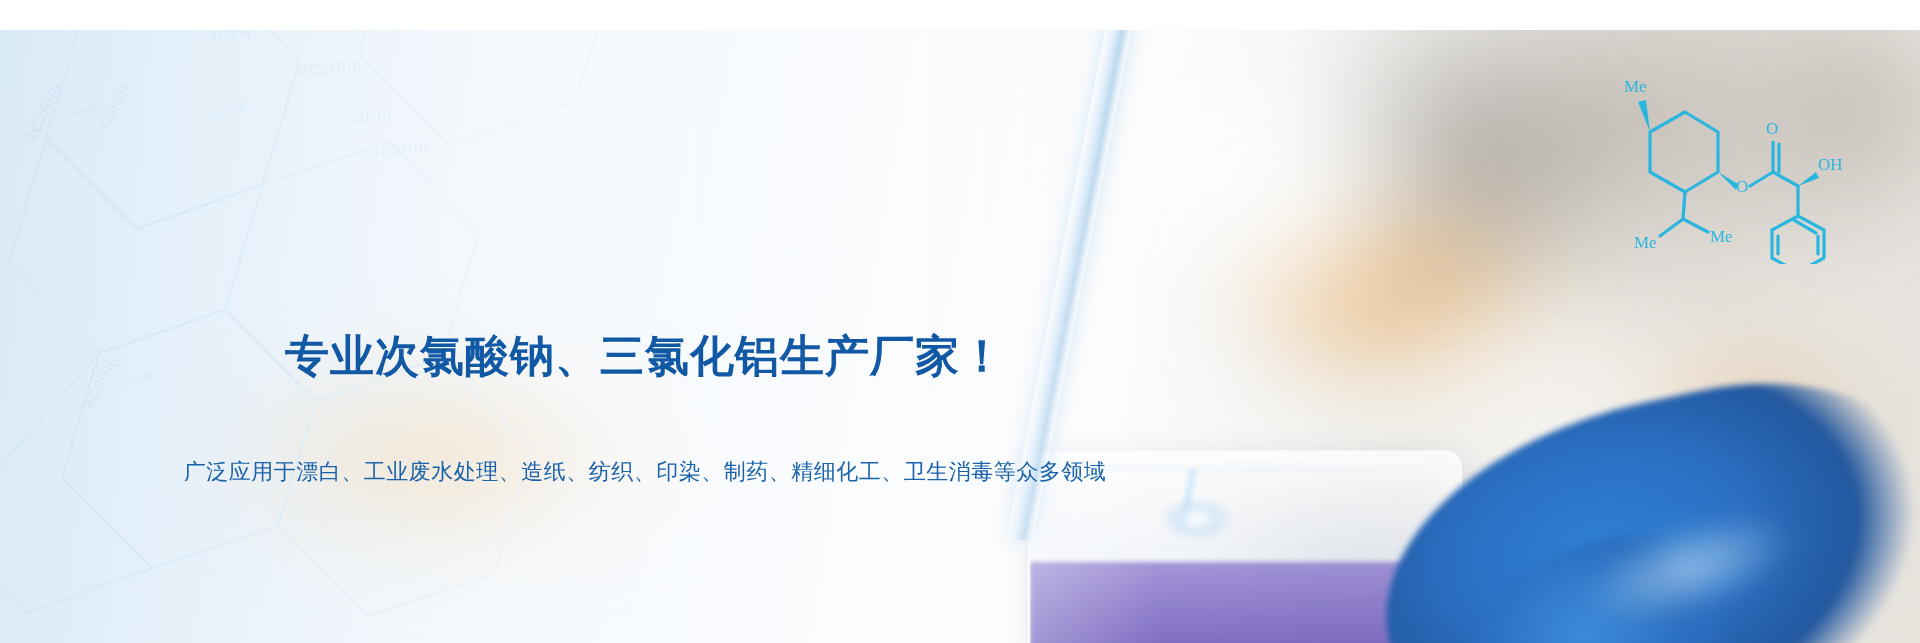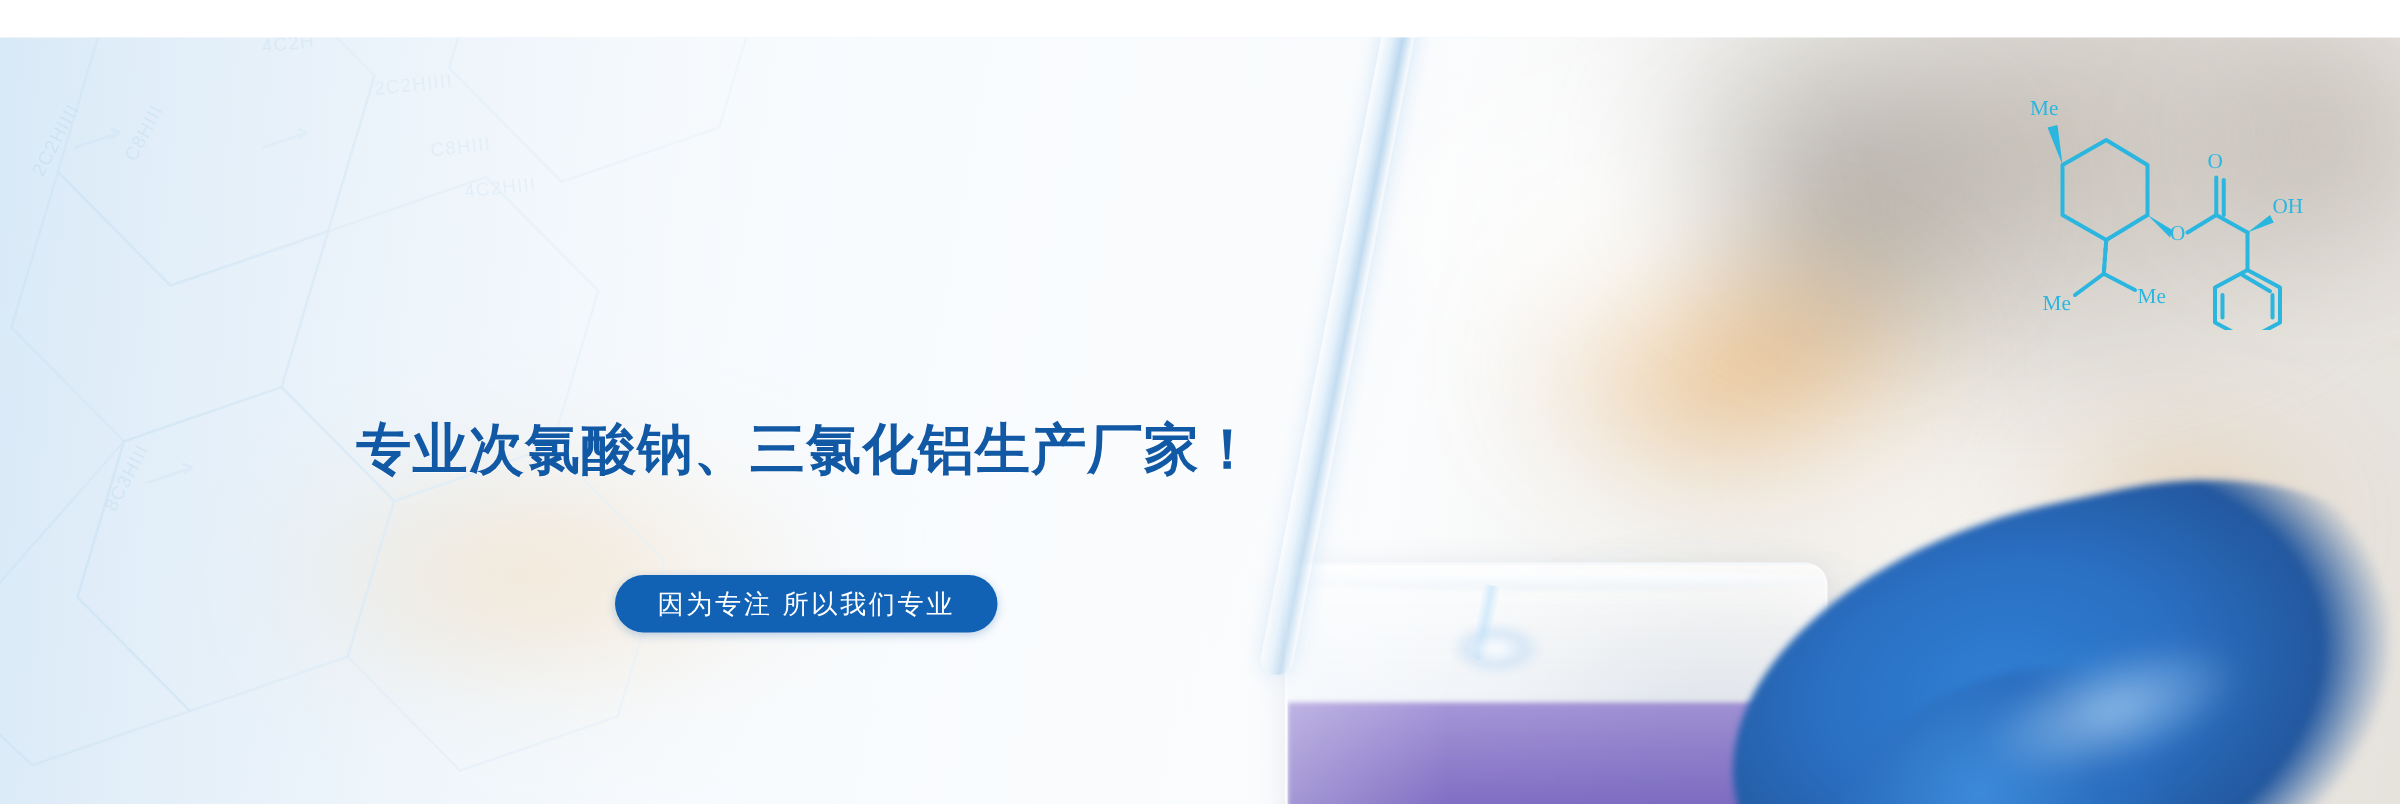--- a/index.html
+++ b/index.html
@@ -253,16 +253,16 @@
       <text class="mol-text" x="176" y="70">O</text>
       <text class="mol-text" x="146" y="128">O</text>
       <text class="mol-text" x="228" y="106">OH</text>
     </g>
   </svg>
 
   <div class="veil"></div>
 
   <div class="copy">
     <h1 class="headline">专业次氯酸钠、三氯化铝生产厂家！</h1>
-    <button class="cta">因为专注  所以我们专业</button>
+    <p class="subline">广泛应用于漂白、工业废水处理、造纸、纺织、印染、制药、精细化工、卫生消毒等众多领域</p>
   </div>
 
 </div>
 
 </body></html>

